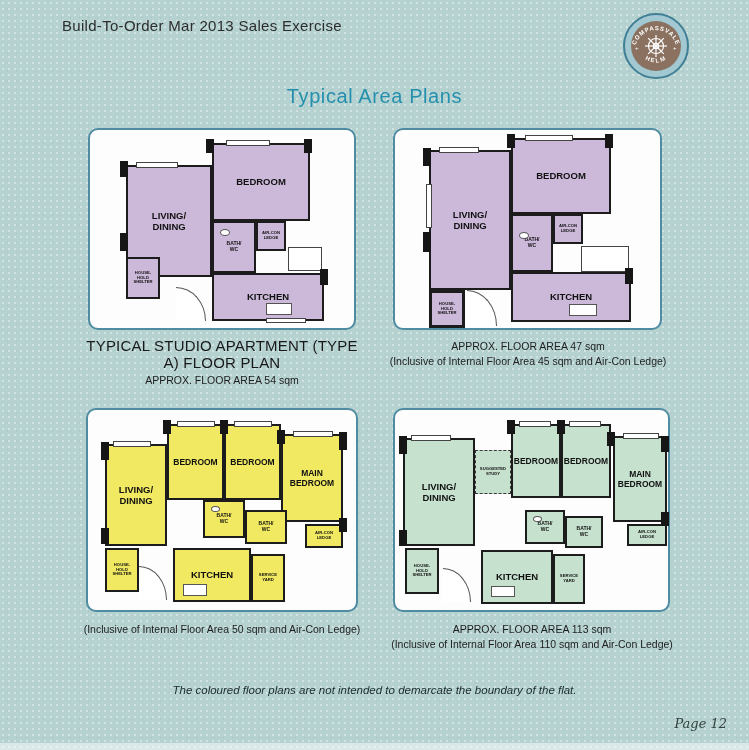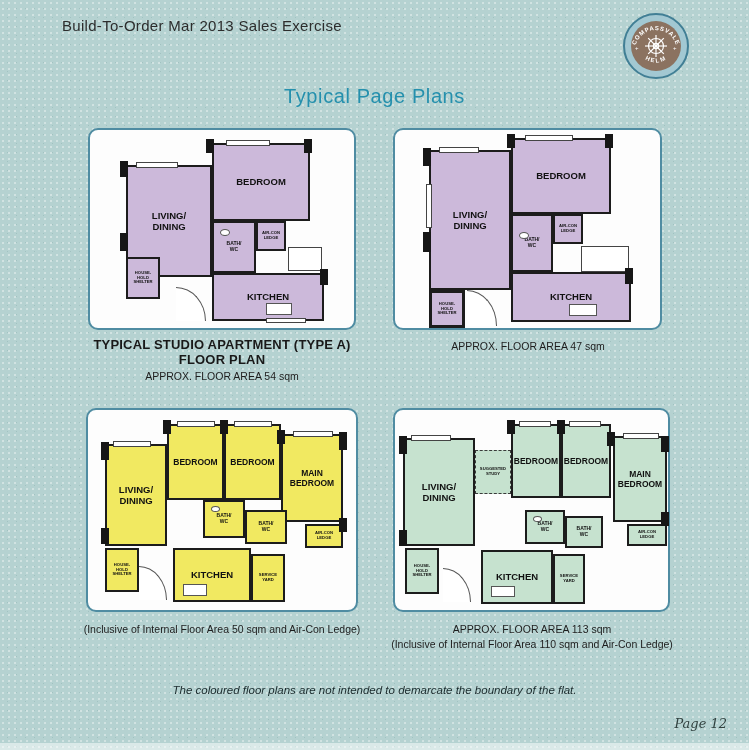--- a/index.html
+++ b/index.html
@@ -31,21 +31,21 @@
   .thick{border-width:3px}
   .wall{position:absolute;background:#161616}
   .win{position:absolute;background:#fff;border:1px solid #444}
   .qarc{position:absolute;background:#fff}
   .fix{position:absolute;background:#fff;border:1px solid #555}
   .fz9{font-size:9.5px}
   .fz8{font-size:8.5px}
   .fz5{font-size:5px}
   .fz4{font-size:4.2px}
   .caption{position:absolute;text-align:center}
-  .cap1{font-size:13px;font-weight:bold;color:#191919;letter-spacing:.2px}
+  .cap1{font-size:15px;font-weight:normal;color:#191919;letter-spacing:.2px}
   .cap2{font-size:10.5px;color:#1d1d1d;margin-top:3px}
   .cap3{font-size:10.5px;color:#1d1d1d;margin-top:3px}
   .footnote{position:absolute;left:0;right:0;top:684px;text-align:center;font-style:italic;font-size:11.5px;color:#1a2a2c}
   .pagenum{position:absolute;right:22px;top:716px;font-family:"DejaVu Serif", serif;font-style:italic;font-size:13px;color:#31413f}
   .logo{position:absolute;left:622px;top:12px;width:68px;height:68px}
   .bottom-edge{position:absolute;left:0;right:0;bottom:0;height:7px;background:rgba(255,255,255,.5)}
 </style>
 </head>
 <body>
 
@@ -75,21 +75,21 @@
       <line x1="34" y1="34" x2="41.8" y2="41.8"></line>
         <line x1="34" y1="34" x2="26.2" y2="26.2"></line>
       <line x1="34" y1="34" x2="41.8" y2="26.2"></line>
         <line x1="34" y1="34" x2="26.2" y2="41.8"></line>
     </g>
     <text x="13" y="38" font-size="6" fill="#ffffff">+</text>
     <text x="51" y="38" font-size="6" fill="#ffffff">+</text>
   </svg>
 </div>
 
-<div class="title">Typical Page Plans</div>
+<div class="title">Typical Area Plans</div>
 
 <div class="panel" id="panelA">
   <div class="plan" style="left:26px;top:5px;width:215px;height:190px">
     <div class="room fill-studio" style="left:10px;top:30px;width:86px;height:112px">
         <span class="rl fz9">LIVING/
 DINING</span>
       </div>
     <div class="room fill-studio" style="left:96px;top:8px;width:98px;height:78px">
         <span class="rl fz9">BEDROOM</span>
       </div>
@@ -281,20 +281,21 @@
     <div class="fix" style="left:94px;top:170px;width:24px;height:11px"></div>
   </div>
 </div>
 
 <div class="caption" style="left:82px;top:337px;width:280px">
   <div class="cap1">TYPICAL STUDIO APARTMENT (TYPE A) FLOOR PLAN</div>
   <div class="cap2">APPROX. FLOOR AREA 54 sqm</div>
 </div>
 <div class="caption" style="left:388px;top:337px;width:280px">
   <div class="cap2">APPROX. FLOOR AREA 47 sqm</div>
+  <div class="cap3">(Inclusive of Internal Floor Area 45 sqm and Air-Con Ledge)</div>
 </div>
 <div class="caption" style="left:82px;top:620px;width:280px">
   <div class="cap3">(Inclusive of Internal Floor Area 50 sqm and Air-Con Ledge)</div>
 </div>
 <div class="caption" style="left:390px;top:620px;width:284px">
   <div class="cap2">APPROX. FLOOR AREA 113 sqm</div>
   <div class="cap3">(Inclusive of Internal Floor Area 110 sqm and Air-Con Ledge)</div>
 </div>
 
 <div class="footnote">The coloured floor plans are not intended to demarcate the boundary of the flat.</div>

